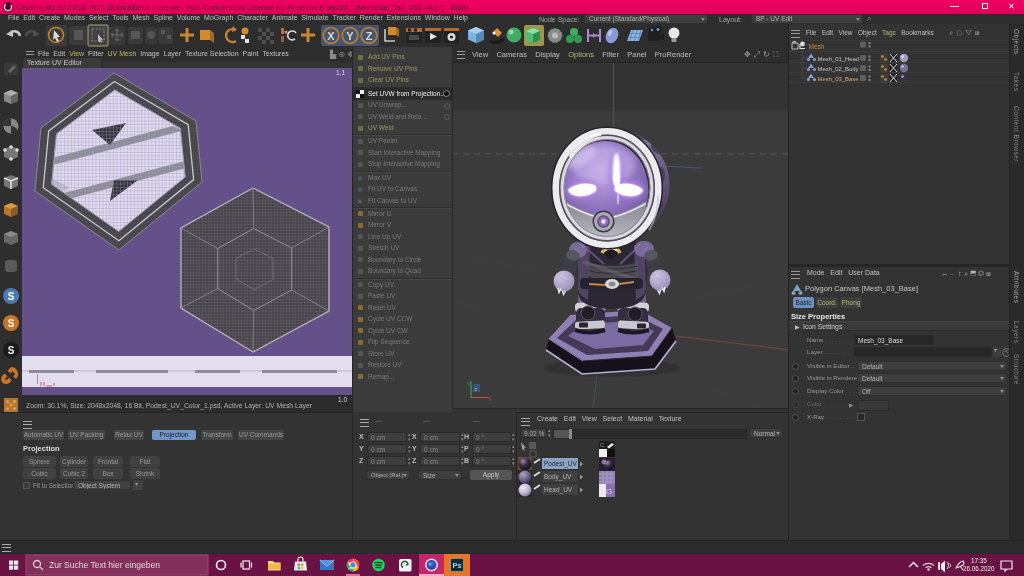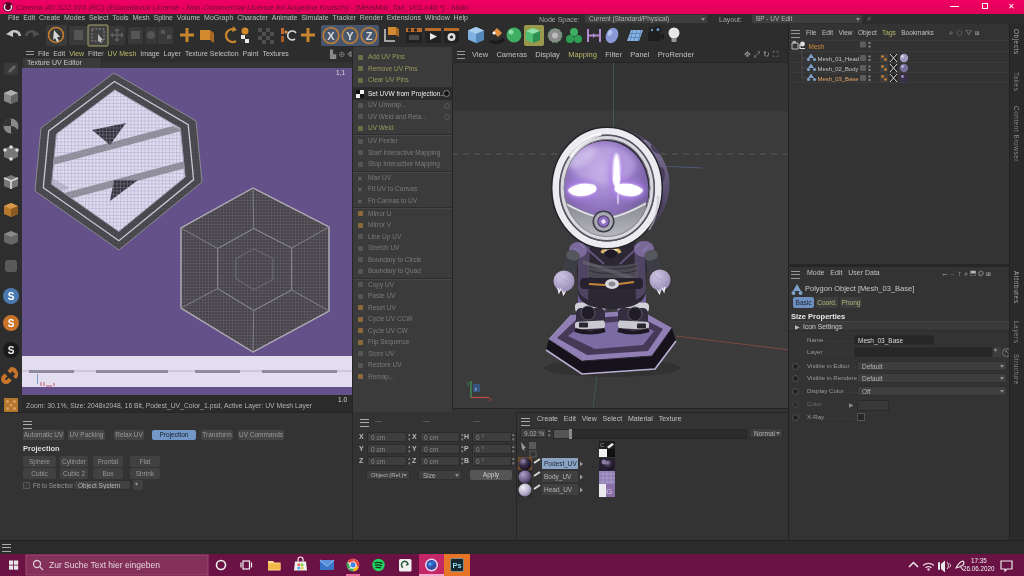--- a/index.html
+++ b/index.html
@@ -14,21 +14,21 @@
 .mrow{position:absolute;font-size:6.2px;color:#9a9a9a;white-space:nowrap;}
 .dotl{color:#6f6f6f;}
 </style></head>
 <body>
 
 <div class="ab" style="left:0;top:0;width:1024px;height:14px;background:linear-gradient(#ee0063,#e00059);">
   <svg class="ab" style="left:3px;top:2px" width="10" height="10">
       <circle cx="5" cy="5" r="5" fill="#5a0028"></circle>
       <circle cx="5" cy="5" r="3.6" fill="none" stroke="#e8e8e8" stroke-width="1.4" stroke-dasharray="14 6"></circle>
     </svg>
-  <div class="ab" style="left:16px;top:2.5px;font-size:7.8px;color:#6f0e33;font-style:italic;">Cinema 4D S22.016 (RC) (Educational License - Non-Commercial License for Angelina Krutsch) - [MeetMat_Tali_V01.c4d *] - Main</div>
+  <div class="ab" style="left:16px;top:2.5px;font-size:7.8px;color:#6f0e33;">Cinema 4D S22.016 (RC) (Educational License - Non-Commercial License for Angelina Krutsch) - [MeetMat_Tali_V01.c4d *] - Main</div>
   <div class="ab" style="left:950px;top:6px;width:9px;height:1px;background:#fff;"></div>
   <div class="ab" style="left:982px;top:3px;width:6px;height:6px;border:1px solid #fff;box-sizing:border-box;"></div>
   <div class="ab" style="left:1008px;top:1.5px;font-size:8px;color:#fff;">✕</div>
 </div>
 
 <div class="ab" style="left:0;top:14px;width:1024px;height:10px;background:#2d2d2d;">
   <div class="ab t8" style="left:8px;top:0px;">File&nbsp;&nbsp;Edit&nbsp;&nbsp;Create&nbsp;&nbsp;Modes&nbsp;&nbsp;Select&nbsp;&nbsp;Tools&nbsp;&nbsp;Mesh&nbsp;&nbsp;Spline&nbsp;&nbsp;Volume&nbsp;&nbsp;MoGraph&nbsp;&nbsp;Character&nbsp;&nbsp;Animate&nbsp;&nbsp;Simulate&nbsp;&nbsp;Tracker&nbsp;&nbsp;Render&nbsp;&nbsp;Extensions&nbsp;&nbsp;Window&nbsp;&nbsp;Help</div>
   <div class="ab" style="left:539px;top:1.5px;font-size:7px;color:#a5a5a5;">Node Space:</div>
   <div class="dd" style="left:584px;top:0px;width:124px;height:10px;line-height:8px;">Current (Standard/Physical)<span class="dda"></span></div>
   <div class="ab" style="left:719px;top:1.5px;font-size:7px;color:#a5a5a5;">Layout:</div>
@@ -176,21 +176,21 @@
 
 <div class="ab" style="left:0;top:47px;width:788px;height:15px;background:#2d2d2d;">
   <div class="ab" style="left:26px;top:4px;width:8px;height:6px;border-top:1.5px solid #999;border-bottom:1.5px solid #999;">
       <div style="margin-top:1.5px;height:1.5px;background:#999;"></div>
     </div>
   <div class="ab t8" style="left:38px;top:3px;">File&nbsp;&nbsp;Edit&nbsp;&nbsp;<span class="olv">View</span>&nbsp;&nbsp;Filter&nbsp;&nbsp;<span class="olv">UV Mesh</span>&nbsp;&nbsp;Image&nbsp;&nbsp;Layer&nbsp;&nbsp;Texture Selection&nbsp;&nbsp;Paint&nbsp;&nbsp;Textures</div>
   <div class="ab" style="left:330px;top:3px;font-size:8px;color:#8a8a8a;">▙ ⊕ ✥</div>
   <div class="ab" style="left:457px;top:4px;width:8px;height:6px;border-top:1.5px solid #999;border-bottom:1.5px solid #999;">
       <div style="margin-top:1.5px;height:1.5px;background:#999;"></div>
     </div>
-  <div class="ab" style="left:472px;top:2.5px;font-size:7.5px;color:#c0c0c0;white-space:nowrap;">View&nbsp;&nbsp;&nbsp;&nbsp;Cameras&nbsp;&nbsp;&nbsp;&nbsp;Display&nbsp;&nbsp;&nbsp;&nbsp;<span class="olv">Mapping</span>&nbsp;&nbsp;&nbsp;&nbsp;Filter&nbsp;&nbsp;&nbsp;&nbsp;Panel&nbsp;&nbsp;&nbsp;&nbsp;ProRender</div>
+  <div class="ab" style="left:472px;top:2.5px;font-size:7.5px;color:#c0c0c0;white-space:nowrap;">View&nbsp;&nbsp;&nbsp;&nbsp;Cameras&nbsp;&nbsp;&nbsp;&nbsp;Display&nbsp;&nbsp;&nbsp;&nbsp;<span class="olv">Options</span>&nbsp;&nbsp;&nbsp;&nbsp;Filter&nbsp;&nbsp;&nbsp;&nbsp;Panel&nbsp;&nbsp;&nbsp;&nbsp;ProRender</div>
   <div class="ab" style="left:744px;top:3px;font-size:8px;color:#999;letter-spacing:3px;">✥⤢↻⛶</div>
 </div>
 
 <div class="ab" id="leftcol" style="left:0;top:62px;width:22px;height:478px;background:#2e2e2e;border-right:1px solid #262626;">
   <svg class="ab" style="left:0;top:0" width="22" height="478">
     <g transform="translate(11,5)">
         <rect x="-7" y="-4" width="14" height="12" rx="2" fill="#3a3a3a"></rect>
         <path d="M-3,4 l6,-6 l2,2 l-6,6 z" fill="#666"></path>
       </g>
     <g transform="translate(11,36)">
@@ -760,21 +760,21 @@
       <div style="margin-top:1.5px;height:1.5px;background:#999;"></div>
     </div>
   <div class="ab t8" style="left:18px;top:245px;">Mode&nbsp;&nbsp;&nbsp;Edit&nbsp;&nbsp;&nbsp;User Data</div>
   <div class="ab" style="left:152px;top:245px;font-size:7.5px;color:#b5b5b5;white-space:nowrap;">←<span style="color:#666">→</span> ↑ ⌕ ⬒ ◎ ⊞</div>
 
   <svg class="ab" style="left:2px;top:259px" width="12" height="12">
       <path d="M6,1 l4,7 h-8 z" fill="#7ea0c8"></path>
       <circle cx="2.5" cy="10" r="2" fill="#7ea0c8"></circle>
       <circle cx="9.5" cy="10" r="2" fill="#7ea0c8"></circle>
     </svg>
-  <div class="ab" style="left:16px;top:260px;font-size:7.5px;color:#c8c8c8;">Polygon Object [Mesh_03_Base]</div>
+  <div class="ab" style="left:16px;top:260px;font-size:7.5px;color:#c8c8c8;">Polygon Canvas [Mesh_03_Base]</div>
 
   <div class="ab" style="left:4px;top:273px;width:21px;height:11px;background:#6c8fbf;border-radius:2px;color:#16202e;font-size:6.5px;text-align:center;line-height:11px;">Basic</div>
   <div class="ab" style="left:27px;top:273px;width:22px;height:11px;background:#3e3e3e;border-radius:2px;color:#b9b97b;font-size:6.5px;text-align:center;line-height:11px;">Coord.</div>
   <div class="ab" style="left:51px;top:273px;width:22px;height:11px;background:#3e3e3e;border-radius:2px;color:#b9b97b;font-size:6.5px;text-align:center;line-height:11px;">Phong</div>
   <div class="ab" style="left:2px;top:288px;font-size:7.5px;font-weight:bold;color:#e8e8e8;">Size Properties</div>
   <div class="ab" style="left:0px;top:297px;width:220px;height:10px;background:#3a3a3a;border-top:1px solid #444;border-bottom:1px solid #2c2c2c;box-sizing:border-box;">
     <span style="position:absolute;left:6px;top:1px;font-size:6px;color:#bbb;">▶</span>
       <span style="position:absolute;left:14px;top:0.5px;font-size:6.8px;color:#c8c8c8;">Icon Settings</span>
   </div>
   <div class="ab mrow" style="left:18px;top:312px;">Name <span class="dotl">. . . . . . . . . .</span></div>

